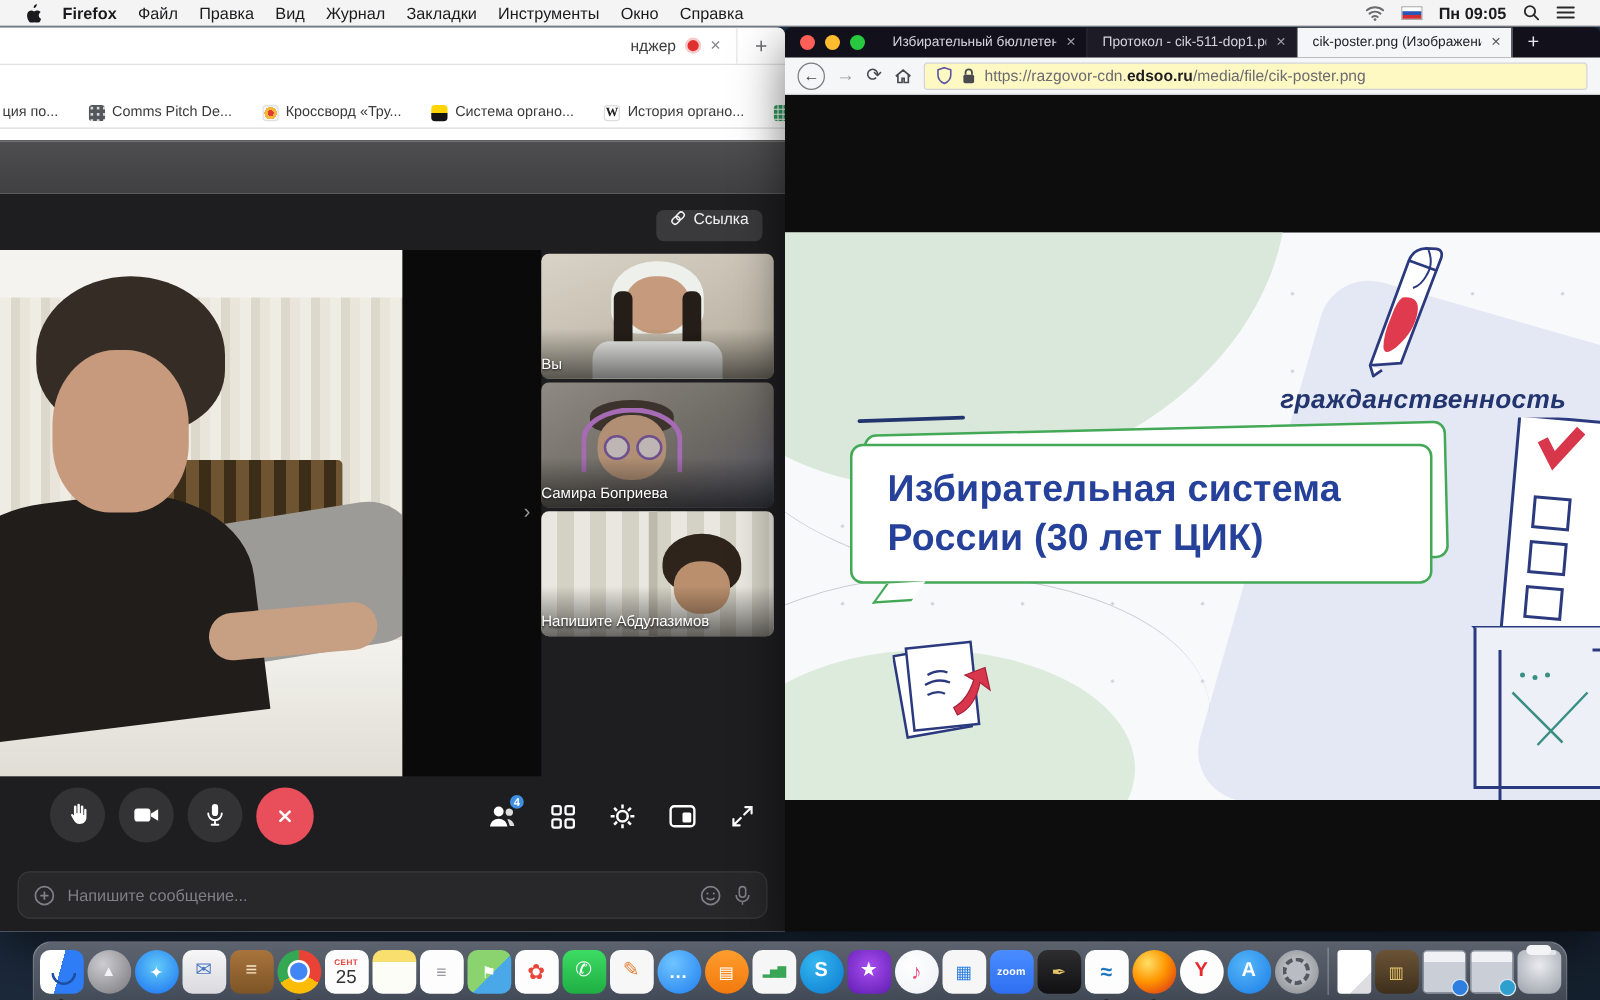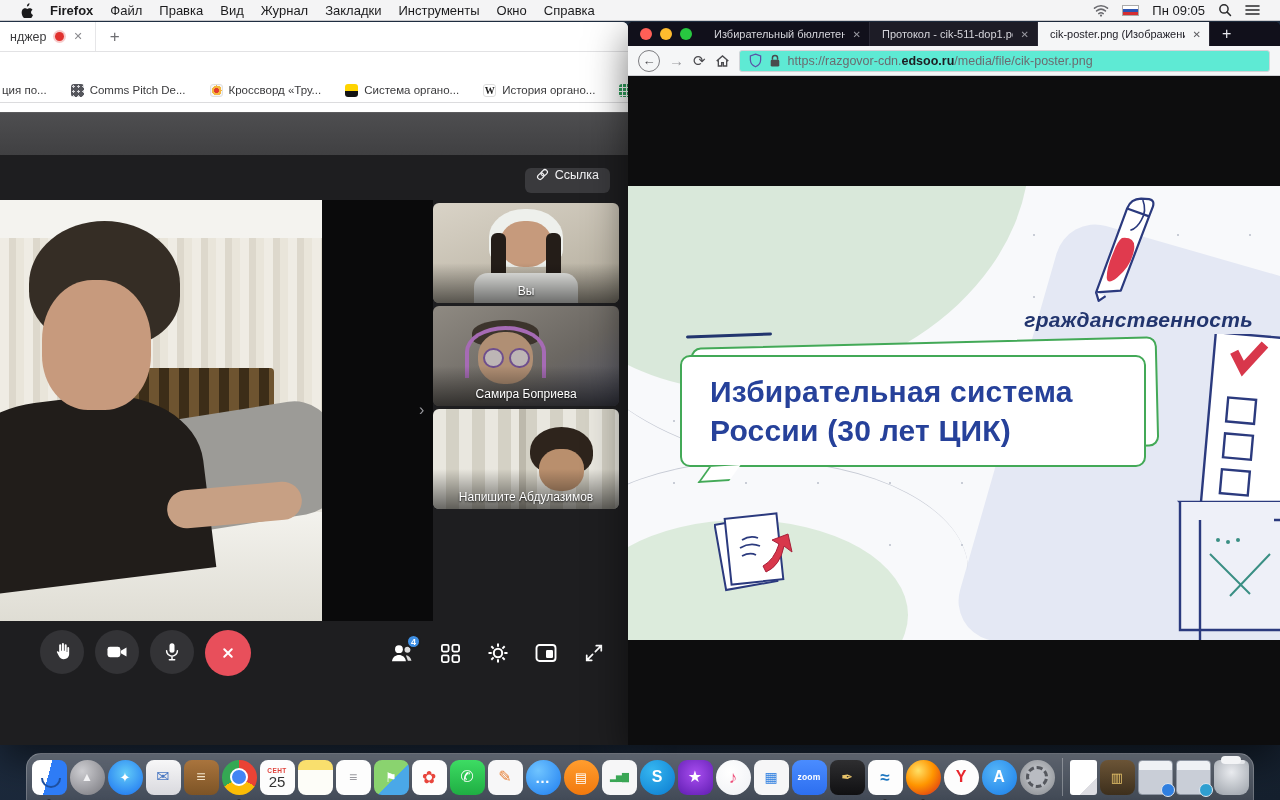--- a/index.html
+++ b/index.html
@@ -8,33 +8,33 @@
   .screen{position:relative;width:1280px;height:800px;overflow:hidden;
     background:linear-gradient(160deg,#26374e 0%,#1d2b3e 55%,#15202e 100%);}
 
   
   .menubar{position:absolute;left:0;top:0;width:1280px;height:21px;background:#f4f4f5;
     border-bottom:1px solid #c9c9cc;display:flex;align-items:center;padding:0 20px;
     font-size:13px;color:#1b1b1d;z-index:60;}
   .mb-left{display:flex;align-items:center;gap:17px;}
   .mb-item{white-space:nowrap;}
   .mb-app{font-weight:bold;}
-  .mb-right{margin-left:auto;display:flex;align-items:center;gap:13px;}
+  .mb-right{margin-left:auto;display:flex;align-items:center;gap:13px;font-weight:bold;}
   .flag{width:17px;height:11px;display:flex;flex-direction:column;border:0.5px solid #aaa;}
   .flag i{flex:1;}
   .flag .f-w{background:#fff;}.flag .f-b{background:#2b55b4;}.flag .f-r{background:#d42e32;}
   .mb-clock{font-size:13px;}
 
   
   .win{position:absolute;box-shadow:0 14px 40px rgba(0,0,0,.55);}
 
   
   .win-left{left:0;top:22px;width:628px;height:723px;background:#fff;border-radius:0 6px 0 0;overflow:hidden;}
   .lw-tabbar{position:absolute;left:0;top:0;width:100%;height:30px;background:#fff;
-    border-bottom:1px solid #e2e2e4;display:flex;align-items:center;font-size:12.5px;color:#3c3c3e;}
+    border-bottom:1px solid #e2e2e4;display:flex;align-items:center;font-size:12.5px;color:#3c3c3e;justify-content:flex-end;}
   .lw-tab{display:flex;align-items:center;gap:9px;padding:0 12px 0 10px;height:100%;border-right:1px solid #e6e6e8;}
   .rec-dot{width:9px;height:9px;border-radius:50%;background:#e0312e;box-shadow:0 0 0 2px rgba(224,49,46,.25);}
   .lw-close{color:#8a8a8e;font-size:11px;}
   .lw-newtab{color:#6e6e72;font-size:17px;padding:0 14px;}
   .lw-bmbar{position:absolute;left:0;top:56px;width:100%;height:24px;display:flex;align-items:center;
     gap:24px;padding:0 2px;font-size:11.5px;color:#3a3a3c;white-space:nowrap;overflow:hidden;}
   .bm{display:flex;align-items:center;gap:6px;}
   .fav{width:13px;height:13px;border-radius:3px;flex:0 0 auto;}
   .fav-comms{background:#55565c;background-image:radial-gradient(#d8d8dc 1px,transparent 1.2px);background-size:5px 5px;}
   .fav-cross{background:#f6f6f6;border:1px solid #e0e0e0;background-image:radial-gradient(circle,#e23b2e 0 2.5px,#f4b63f 2.5px 5px,transparent 5px);background-position:center;background-repeat:no-repeat;}
@@ -57,21 +57,21 @@
   .mv-table{position:absolute;left:0;bottom:0;width:100%;height:26%;background:linear-gradient(#f3f2ed,#dfddd4);}
   .mv-body{position:absolute;left:-14%;top:47%;width:78%;height:44%;background:#211d1a;border-radius:36% 42% 0 0;transform:rotate(-7deg);}
   .mv-sleeve{position:absolute;left:41%;top:50%;width:64%;height:27%;background:#9c9b97;border-radius:40px;transform:rotate(-9deg);}
   .mv-arm{position:absolute;left:52%;top:68%;width:42%;height:9%;background:#c7a084;border-radius:20px;transform:rotate(-5deg);}
   .mv-hair{position:absolute;left:9%;top:5%;width:47%;height:30%;background:#352d25;border-radius:52% 52% 42% 46%;}
   .mv-face{position:absolute;left:13%;top:19%;width:34%;height:31%;background:#c79a7d;border-radius:46% 46% 42% 42%;}
   .vstrip{position:absolute;left:322px;top:45px;width:111px;height:421px;background:#0a0a0b;}
   .pchevron{position:absolute;left:419px;top:246px;color:#97979c;font-size:16px;}
   .ptile{position:absolute;left:433px;width:186px;height:100px;border-radius:6px;overflow:hidden;background:#555;}
   .ptile .p-shade{position:absolute;left:0;bottom:0;width:100%;height:40%;background:linear-gradient(transparent,rgba(0,0,0,.55));}
-  .p-name{position:absolute;left:0;right:0;bottom:5px;text-align:center;color:#fff;font-size:12px;
+  .p-name{position:absolute;left:0;right:0;bottom:5px;text-align:left;color:#fff;font-size:12px;
     text-shadow:0 1px 2px rgba(0,0,0,.9);white-space:nowrap;overflow:hidden;}
   .t1{top:48px;background:linear-gradient(160deg,#d9d3c7,#b3ac9c);}
   .t1 .fg-scarf{position:absolute;left:30%;top:6%;width:40%;height:58%;background:#eef0ec;border-radius:48% 48% 30% 30%;}
   .t1 .fg-face{position:absolute;left:36%;top:18%;width:28%;height:46%;background:#c69a7c;border-radius:46%;}
   .t1 .fg-hairL{position:absolute;left:31%;top:30%;width:8%;height:58%;background:#241d18;border-radius:6px;}
   .t1 .fg-hairR{position:absolute;left:61%;top:30%;width:8%;height:58%;background:#241d18;border-radius:6px;}
   .t1 .fg-shirt{position:absolute;left:22%;top:70%;width:56%;height:30%;background:#f2f3f0;border-radius:14px 14px 0 0;}
   .t2{top:151px;background:linear-gradient(150deg,#8f8a82,#6b6762 60%,#535565);}
   .t2 .fg-face{position:absolute;left:24%;top:26%;width:30%;height:52%;background:#b08f74;border-radius:46%;}
   .t2 .fg-hair{position:absolute;left:21%;top:14%;width:36%;height:26%;background:#3c342c;border-radius:50% 50% 30% 30%;}
@@ -113,21 +113,21 @@
   .rtab .tx{color:#9a9aa2;font-size:10px;flex:0 0 auto;}
   .rtab.hov{background:rgba(255,255,255,.05);}
   .rtab.active{background:#f5f6f7;color:#23222a;width:172px;}
   .rtab.active .tx{color:#5c5c60;}
   .rw-plus{display:flex;align-items:center;padding:0 12px;color:#e8e8ee;font-size:16px;}
   .rw-navbar{position:absolute;left:0;top:24px;width:100%;height:30px;background:#f5f6f7;border-bottom:1px solid #cfd0d4;
     display:flex;align-items:center;gap:9px;padding:0 10px;}
   .nav-ic{color:#4b4b4f;font-size:15px;line-height:1;display:flex;align-items:center;justify-content:center;}
   .nav-back{width:22px;height:22px;border:1.5px solid #7c7c80;border-radius:50%;font-size:13px;}
   .nav-fwd{color:#9a9a9e;}
-  .urlbar{flex:1;height:22px;background:#5eead4;border:1px solid #d4d4d8;border-radius:3px;display:flex;align-items:center;
+  .urlbar{flex:1;height:22px;background:#fef9c3;border:1px solid #d4d4d8;border-radius:3px;display:flex;align-items:center;
     gap:7px;padding:0 9px;font-size:12.5px;color:#6b6b70;overflow:hidden;white-space:nowrap;}
   .url-domain{color:#1d1d22;font-weight:bold;}
   .rw-content{position:absolute;left:0;top:54px;width:100%;height:669px;background:#0d0d0e;}
 
   
   .poster{position:absolute;left:0;top:110px;width:652px;height:454px;background:#f8f9fb;overflow:hidden;
     background-image:radial-gradient(circle,#c9cdd6 1.1px,transparent 1.4px);background-size:72px 62px;background-position:10px 18px;}
   .pgreen-tl{position:absolute;left:-90px;top:-70px;width:500px;height:270px;background:#d9e8da;
     border-radius:0 0 58% 42%/0 0 85% 62%;transform:rotate(-5deg);}
   .pline-tl{position:absolute;left:-70px;top:40px;width:580px;height:240px;border-bottom:1.5px solid #c6cad4;
@@ -413,20 +413,39 @@
               </svg>
           </div>
           <div class="cicon">
             <svg width="20" height="20" viewBox="0 0 22 22" fill="none" stroke="#fff" stroke-width="1.9" stroke-linecap="round">
                 <path d="M13.5 3h5.5v5.5M8.5 19H3v-5.5M19 3l-6.5 6.5M3 19l6.5-6.5"></path>
               </svg>
           </div>
         </div>
       </div>
 
+      <div class="msgbar">
+        <svg width="17" height="17" viewBox="0 0 18 18" fill="none" stroke="#7f7f84" stroke-width="1.5">
+            <circle cx="9" cy="9" r="7.6"></circle>
+            <path d="M9 5.5v7M5.5 9h7"></path>
+          </svg>
+        <span class="msg-ph">Напишите сообщение...</span>
+        <span class="msg-icons">
+          <svg width="17" height="17" viewBox="0 0 18 18" fill="none" stroke="#7f7f84" stroke-width="1.5">
+              <circle cx="9" cy="9" r="7.6"></circle>
+              <circle cx="6.3" cy="7.2" r="0.9" fill="#7f7f84" stroke="none"></circle>
+              <circle cx="11.7" cy="7.2" r="0.9" fill="#7f7f84" stroke="none"></circle>
+              <path d="M5.6 10.8a4.4 4.4 0 006.8 0"></path>
+            </svg>
+          <svg width="14" height="17" viewBox="0 0 16 20" fill="none" stroke="#7f7f84" stroke-width="1.5">
+              <rect x="5" y="1.5" width="6" height="10" rx="3"></rect>
+              <path d="M2 9.5a6 6 0 0012 0M8 15.5v3"></path>
+            </svg>
+        </span>
+      </div>
     </div>
   </div>
 
   <div class="win win-right">
     <div class="rw-tabbar">
       <div class="lights">
         <span class="tl tl-r"></span>
         <span class="tl tl-y"></span>
         <span class="tl tl-g"></span>
       </div>

